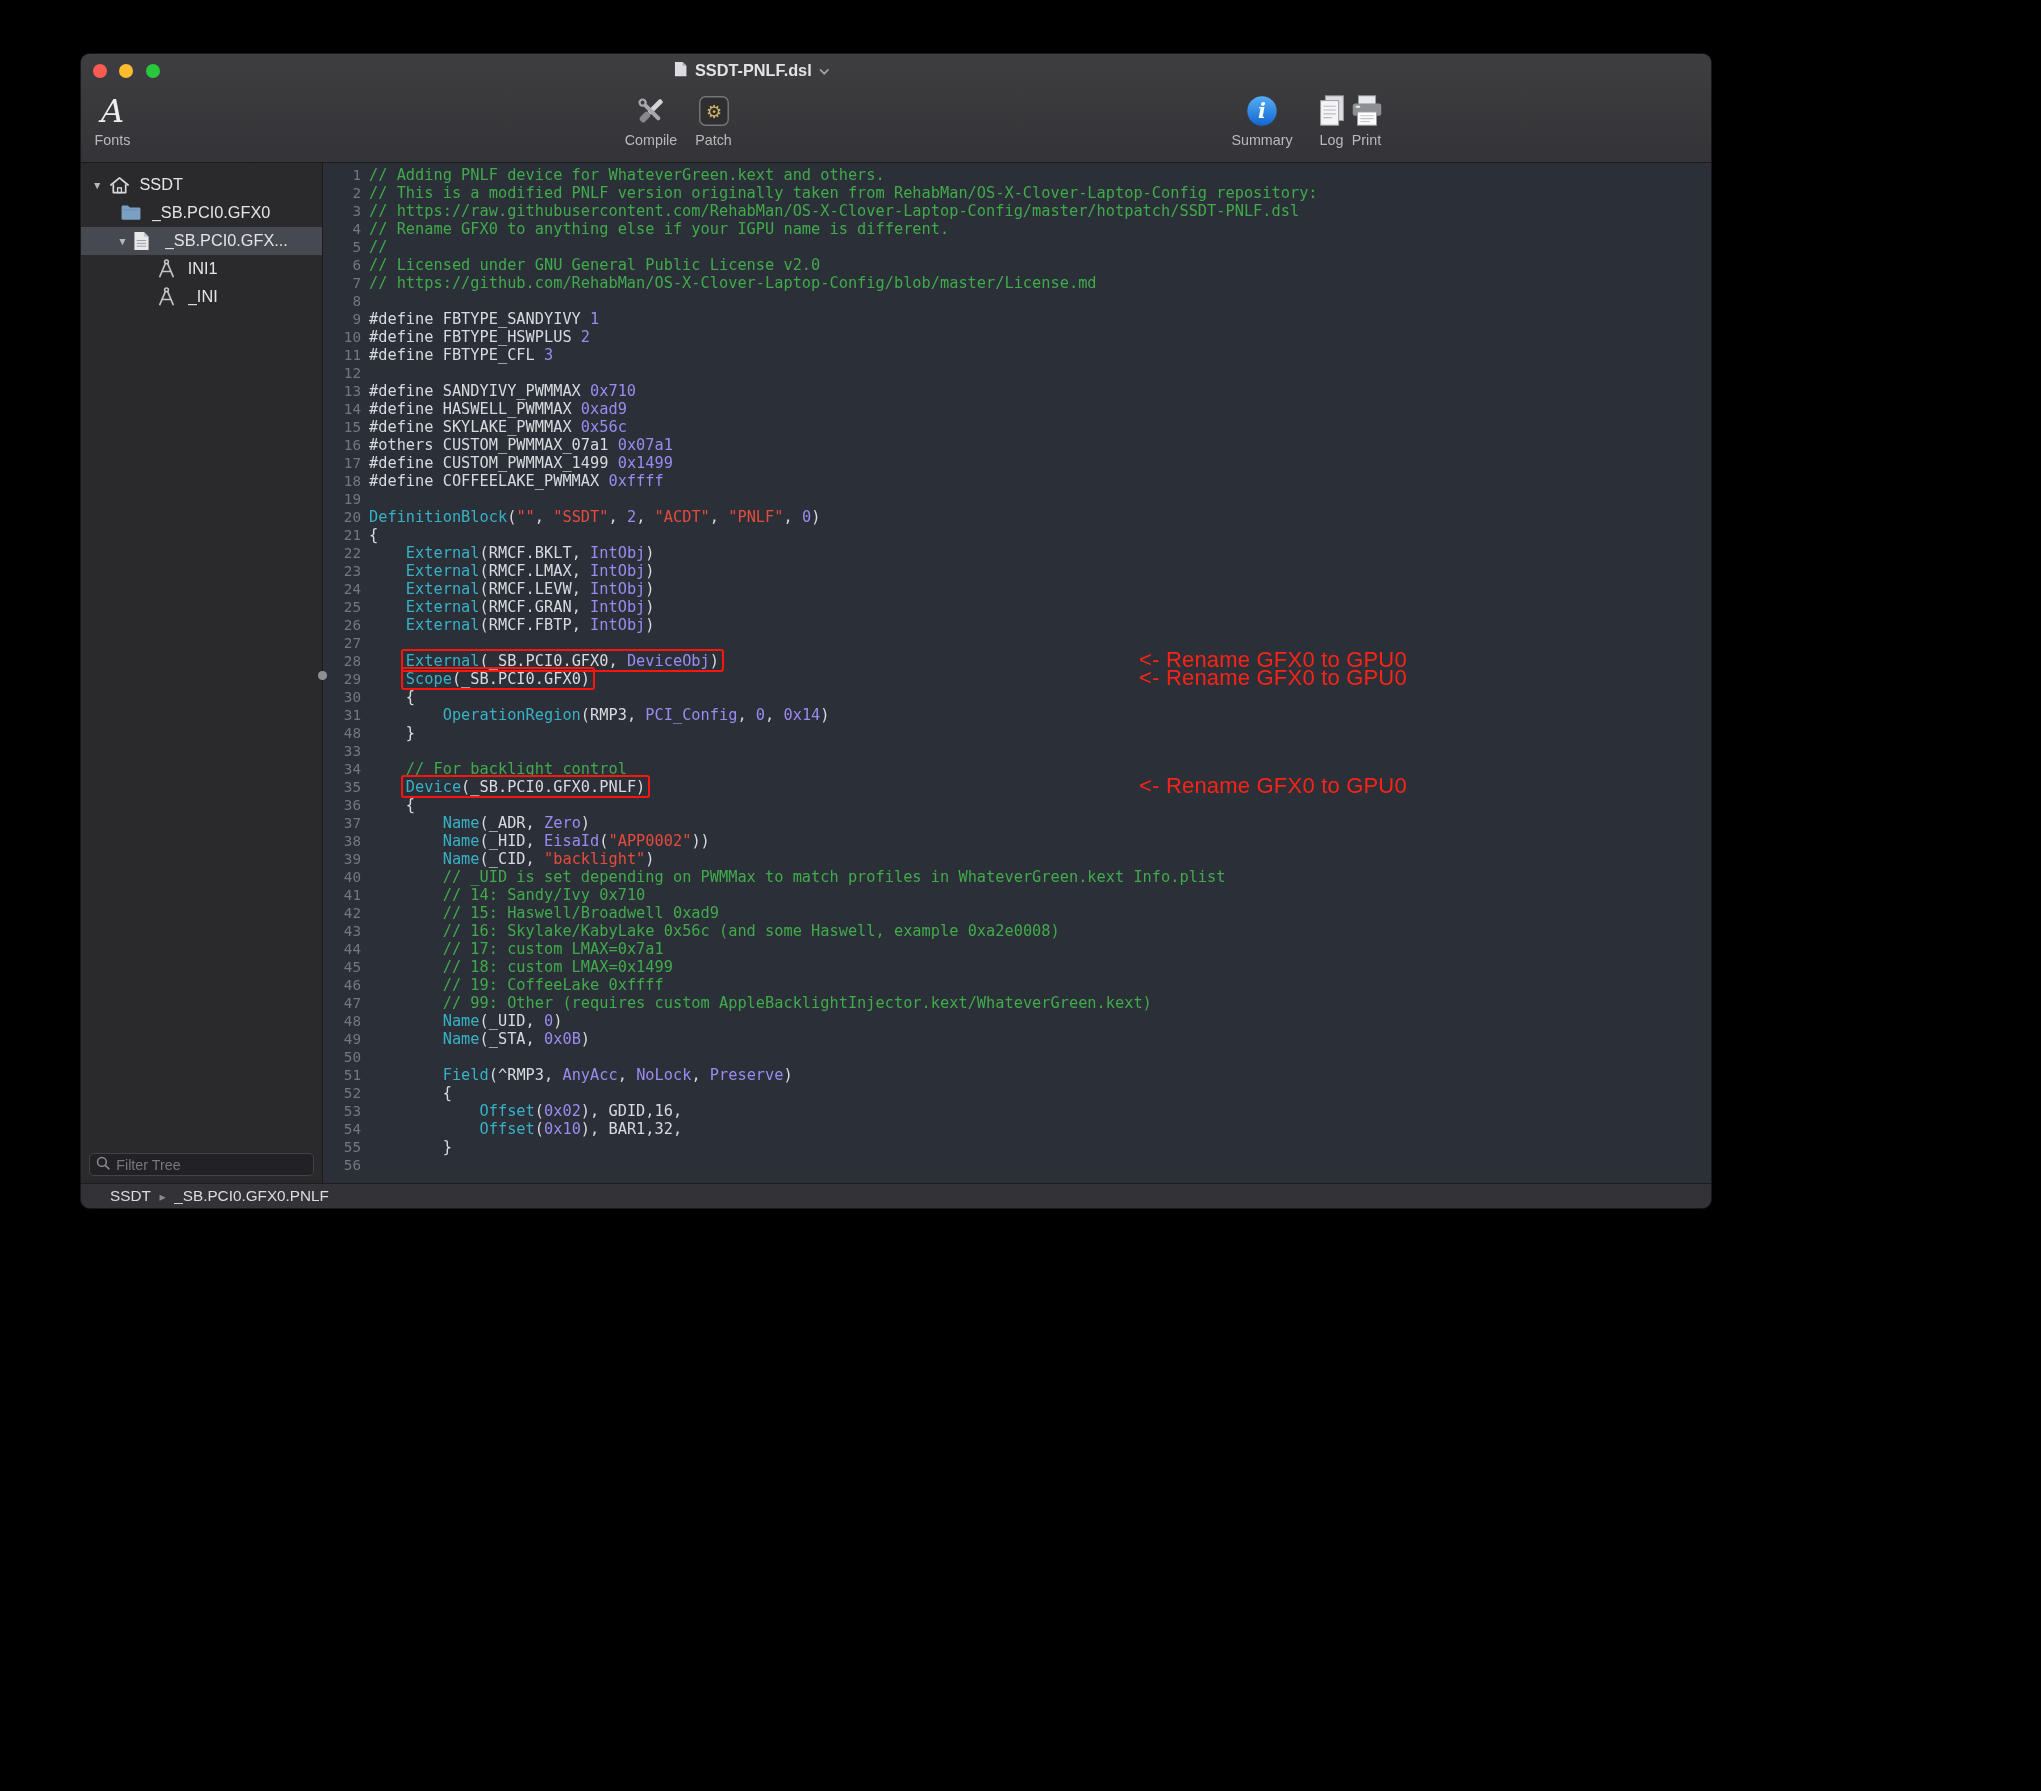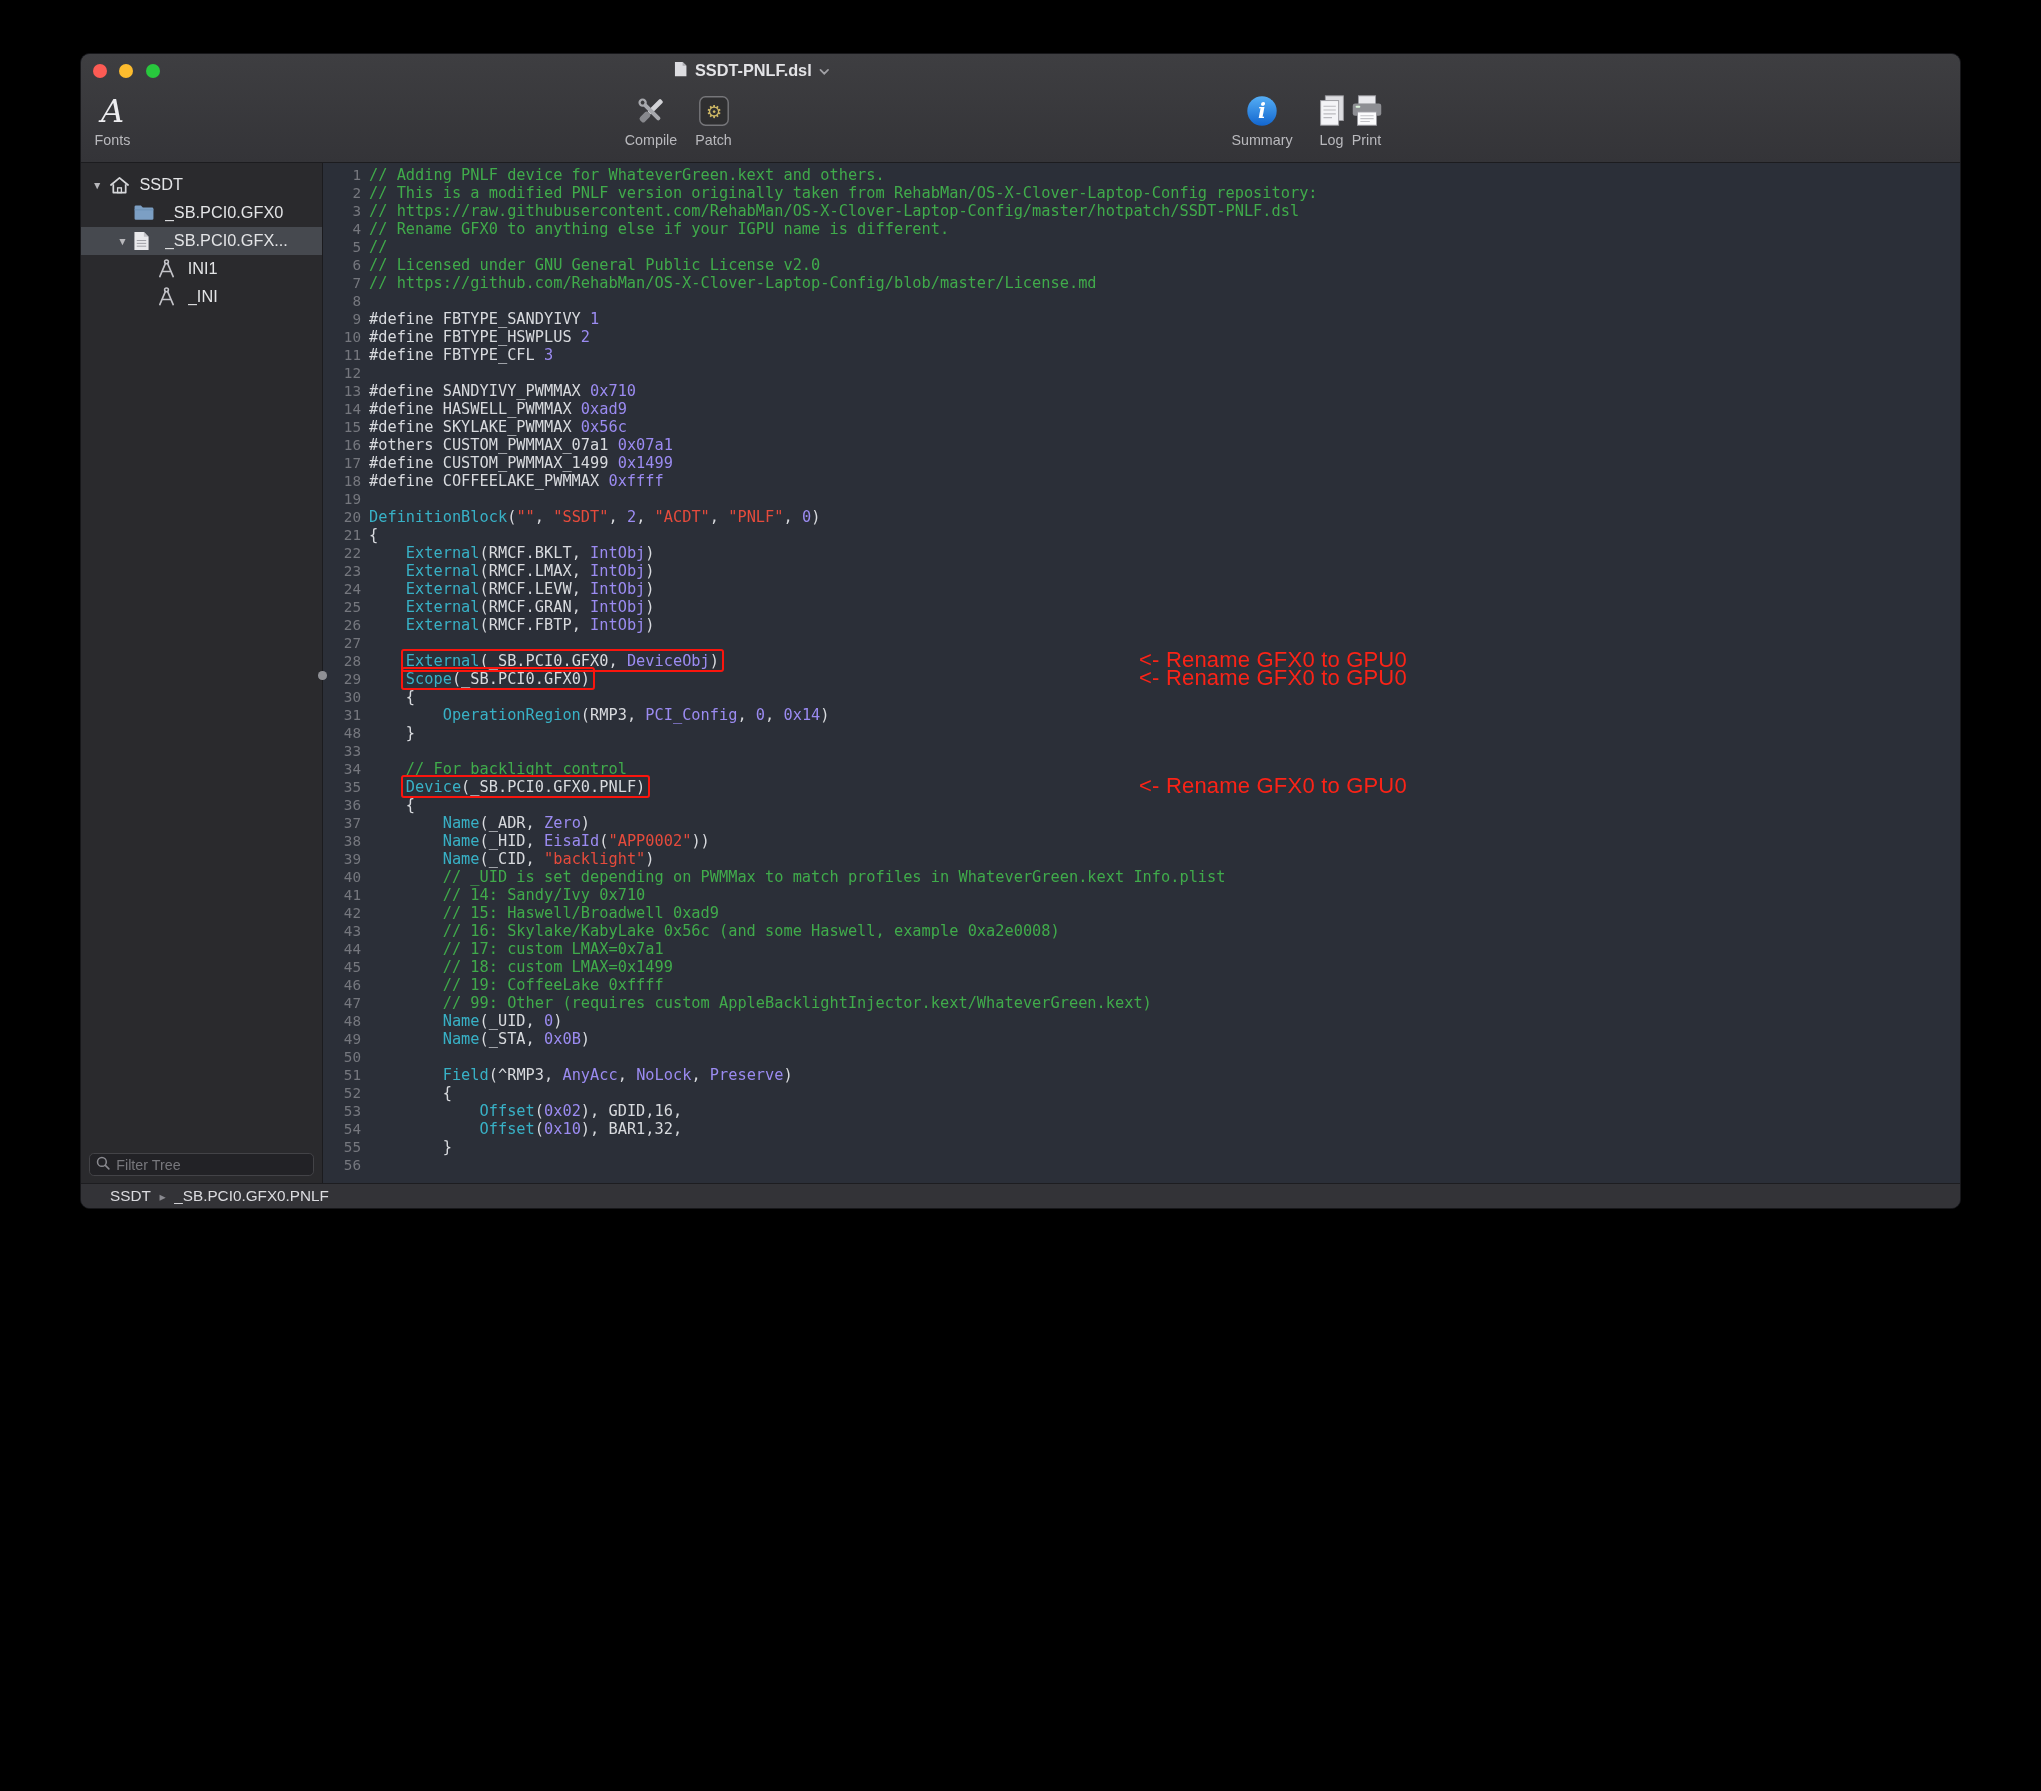--- a/index.html
+++ b/index.html
@@ -1,17 +1,17 @@
 <!DOCTYPE html>
 <html><head>
 <meta charset="utf-8">
 <style>
   *{margin:0;padding:0;box-sizing:border-box}
   html,body{width:2042px;height:1791px;background:#000;font-family:"Liberation Sans",sans-serif}
-  .window{position:absolute;left:80px;top:53px;width:1881px;height:1156px;background:#2b2e37;
+  .window{position:absolute;left:80px;top:53px;width:1632px;height:1156px;background:#2b2e37;
     border-radius:9.6px;overflow:hidden;display:flex;flex-direction:column;border:1px solid #17171a;
     box-shadow:0 29px 67px rgba(0,0,0,.65)}
   
   .header{position:relative;height:109px;flex:none;background:linear-gradient(#3e3e41,#343438);border-bottom:1px solid #1c1c1f}
   .titlebar{height:32.5px;position:relative}
   .traffic{position:absolute;left:11.5px;top:9.6px;display:flex;gap:12.4px}
   .tl{width:14.3px;height:14.3px;border-radius:50%;cursor:default}
   .tl.red{background:#fc5b54}.tl.yellow{background:#fdbc2e}.tl.green{background:#28c83d}
   .title-group{position:absolute;left:593px;top:6.7px;display:flex;align-items:center;gap:7.6px}
   .title-text{font-size:16.3px;font-weight:bold;color:#e3e3e6}
@@ -171,21 +171,21 @@
             <span class="disclosure">▼</span>
             <span class="tree-icon">
               <svg width="23" height="20" viewBox="0 0 24 21">
                 <path d="M3 10.5 L12 3 L21 10.5" fill="none" stroke="#d6d7da" stroke-width="1.8" stroke-linecap="round" stroke-linejoin="round"></path>
                 <path d="M5.5 9.6 V18.5 H18.5 V9.6" fill="none" stroke="#d6d7da" stroke-width="1.8" stroke-linejoin="round"></path>
                 <rect x="10" y="13.5" width="4" height="5" fill="none" stroke="#d6d7da" stroke-width="1.4"></rect>
               </svg>
             </span>
             <span class="tree-label">SSDT</span>
           </div>
-          <div class="tree-row" style="padding-left: 31px;">
+          <div class="tree-row" style="padding-left: 18px;">
             <span class="disclosure"></span>
             <span class="tree-icon">
               <svg width="22" height="17" viewBox="0 0 23 18">
                 <path d="M1.5 3 a1.5 1.5 0 0 1 1.5 -1.5 h5.2 l2.1 2.3 h9.7 a1.5 1.5 0 0 1 1.5 1.5 v10 a1.5 1.5 0 0 1 -1.5 1.5 h-17 a1.5 1.5 0 0 1 -1.5 -1.5 z" fill="#7c9fc4"></path>
                 <path d="M1.5 6.2 h20" stroke="#6d90b5" stroke-width="1"></path>
               </svg>
             </span>
             <span class="tree-label">_SB.PCI0.GFX0</span>
           </div>
           <div class="tree-row selected" style="padding-left: 31px;">

